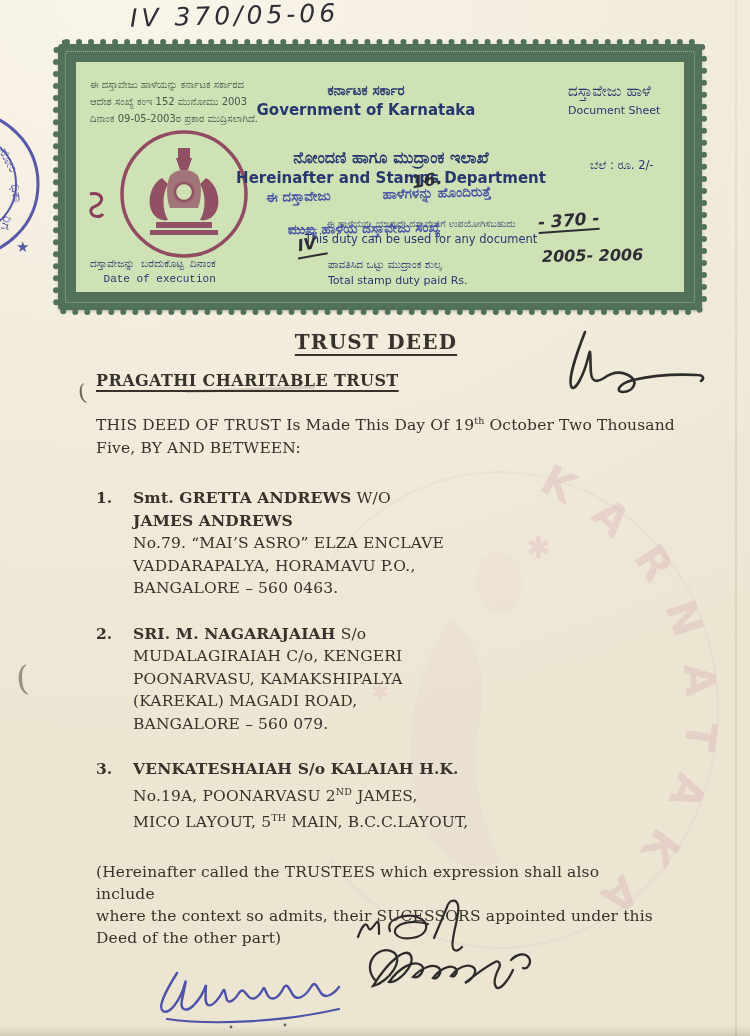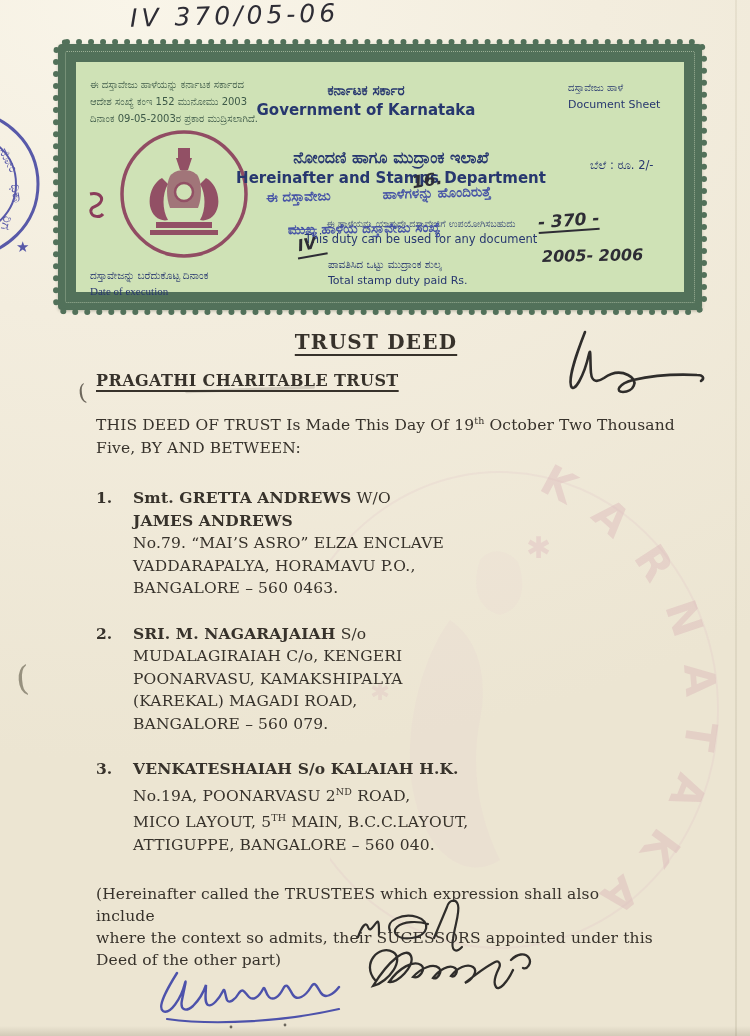--- a/index.html
+++ b/index.html
@@ -32,21 +32,21 @@
     background:var(--stamp-bg,#cfe2b6);box-sizing:border-box;}
   .navy{color:var(--stamp-navy,#27376f);}
   .greenish{color:#3e5a48;}
   .abs{position:absolute;}
   .hdr-left{left:14px;top:14px;font-size:10px;line-height:17px;width:210px;
     font-family:"DejaVu Sans",sans-serif;}
   .hdr-center{left:170px;top:20px;width:240px;text-align:center;}
   .hdr-center .kn{font-size:13.5px;font-weight:bold;font-family:"DejaVu Sans",sans-serif;}
   .hdr-center .en{font-size:15px;font-weight:bold;font-family:"DejaVu Sans",sans-serif;margin-top:2px;}
   .hdr-right{left:492px;top:20px;width:110px;font-family:"DejaVu Sans",sans-serif;}
-  .hdr-right .kn{font-size:10px;}
+  .hdr-right .kn{font-size:15px;}
   .hdr-right .en{font-size:11px;margin-top:4px;}
   .dept{left:150px;top:86px;width:330px;text-align:center;font-family:"DejaVu Sans",sans-serif;}
   .dept .kn{font-size:16px;font-weight:bold;}
   .dept .en{font-size:15px;font-weight:bold;margin-top:2px;}
   .price{left:514px;top:96px;font-size:11.5px;font-family:"DejaVu Sans",sans-serif;}
   .usage{left:175px;top:156px;width:340px;text-align:center;font-family:"DejaVu Sans",sans-serif;}
   .usage .kn{font-size:9.5px;opacity:.9;}
   .usage .en{font-size:11.5px;margin-top:2px;}
   .ovl{font-family:"DejaVu Sans",sans-serif;font-weight:bold;color:var(--rubber-blue,#3c49a5);
     opacity:.92;white-space:nowrap;}
@@ -54,21 +54,21 @@
   .ovl1 .gap{display:inline-block;width:52px;}
   .ovl2{left:212px;top:158px;font-size:13.5px;transform:rotate(-1deg);}
   .ovl2 .struck{text-decoration:line-through;}
   .ink{font-family:"DejaVu Sans",sans-serif;font-style:italic;color:var(--ink-black,#2e2d35);}
   .ink-16{left:336px;top:108px;font-size:17px;transform:rotate(-9deg);font-weight:bold;}
   .ink-370{left:462px;top:148px;font-size:17px;transform:rotate(-4deg);font-weight:bold;
     border-bottom:2px solid var(--ink-black,#2e2d35);}
   .ink-iv{left:220px;top:172px;font-size:16px;font-weight:bold;transform:rotate(-10deg);
     border-bottom:2px solid var(--ink-black,#2e2d35);padding:0 10px 2px 2px;}
   .ink-duty{left:466px;top:184px;font-size:16px;font-weight:bold;transform:rotate(-1deg);}
-  .foot-left{left:14px;top:208px;font-family:Liberation Serif, serif;}
+  .foot-left{left:14px;top:196px;font-family:Liberation Mono, monospace;text-align:right;}
   .foot-left .kn{font-size:10.5px;}
   .foot-left .en{font-size:11px;margin-top:3px;}
   .foot-right{left:252px;top:196px;font-family:"DejaVu Sans",sans-serif;}
   .foot-right .kn{font-size:10.5px;}
   .foot-right .en{font-size:11px;margin-top:3px;}
   .emblem{left:40px;top:64px;}
   .emblem-mark{left:10px;top:128px;}
 
   
   .watermark{position:absolute;left:330px;top:440px;z-index:0;opacity:.55;}
@@ -232,23 +232,22 @@
             <div class="pline"><span class="seg-n">MUDALAGIRAIAH C/o, KENGERI</span></div>
             <div class="pline"><span class="seg-n">POONARVASU, KAMAKSHIPALYA</span></div>
             <div class="pline"><span class="seg-n">(KAREKAL) MAGADI ROAD,</span></div>
             <div class="pline"><span class="seg-n">BANGALORE – 560 079.</span></div>
           </div>
         </div>
         <div class="party">
           <span class="pnum">3.</span>
           <div class="pbody">
             <div class="pline"><span class="seg-b">VENKATESHAIAH S/o KALAIAH H.K.</span></div>
-            <div class="pline"><span class="seg-n">No.19A, POONARVASU 2</span><sup class="seg-sup">ND</sup><span class="seg-n"> ROAD,</span></div>
+            <div class="pline"><span class="seg-n">No.19A, POONARVASU 2</span><sup class="seg-sup">ND</sup><span class="seg-n"> JAMES,</span></div>
             <div class="pline"><span class="seg-n">MICO LAYOUT, 5</span><sup class="seg-sup">TH</sup><span class="seg-n"> MAIN, B.C.C.LAYOUT,</span></div>
-            <div class="pline"><span class="seg-n">ATTIGUPPE, BANGALORE – 560 040.</span></div>
           </div>
         </div>
       </div>
     <div class="closing" id="closing">
         <div>(Hereinafter called the TRUSTEES which expression shall also include</div>
         <div>where the context so admits, their SUCESSORS appointed under this</div>
         <div>Deed of the other part)</div>
       </div>
   </div>
 

